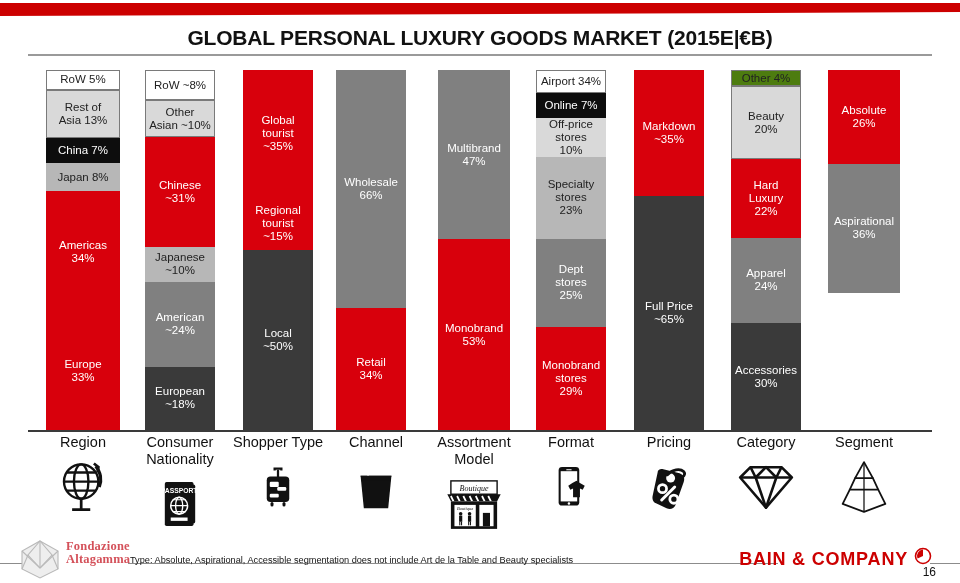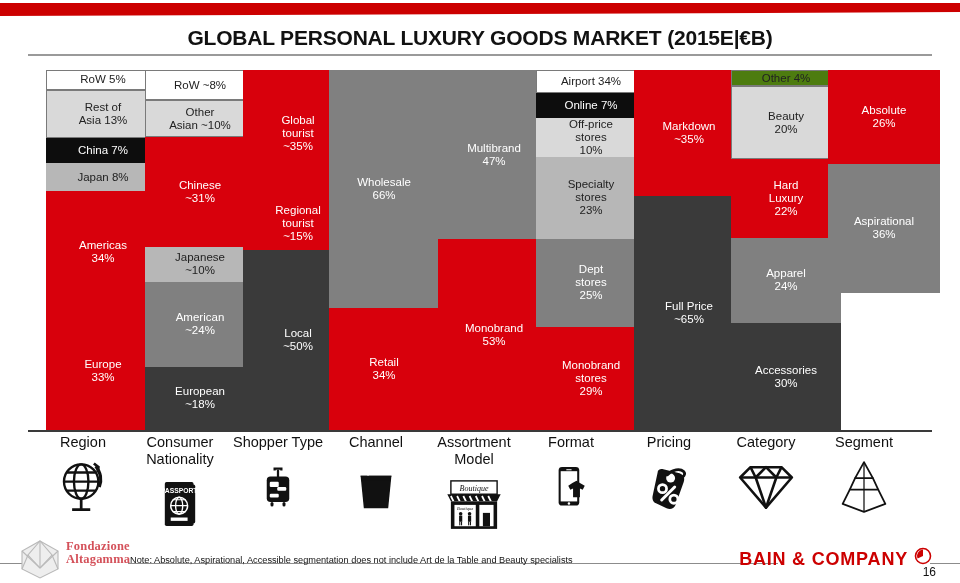--- a/index.html
+++ b/index.html
@@ -24,21 +24,21 @@
   }
   #title-rule{
     position:absolute;left:28px;top:54px;width:904px;height:2px;
     background:#9a9a9a;
   }
   
   #chart{
     position:absolute;left:0;top:66px;width:960px;height:364px;
   }
   .col{
-    position:absolute;top:0;height:364px;padding-left:40px;
+    position:absolute;top:0;height:364px;
   }
   .bar{
     position:absolute;left:0;right:0;top:4px;bottom:0;
     display:flex;flex-direction:column;
   }
   .seg{
     box-sizing:border-box;
     display:flex;align-items:center;justify-content:center;
     text-align:center;
     font-size:11.5px;line-height:13px;
@@ -209,21 +209,21 @@
           </span>
         </div>
         <div class="seg dark" style="flex: 0.5 1 0px; background: rgb(58, 58, 58);">
           <span>
             <span style="display:block">Local</span>
             <span style="display:block">~50%</span>
           </span>
         </div>
       </div>
     </div>
-    <div class="col" style="left: 329px; width: 70px;">
+    <div class="col" style="left: 336px; width: 70px;">
       <div class="bar">
         <div class="seg dark" style="flex: 0.66 1 0px; background: rgb(128, 128, 128);">
           <span>
             <span style="display:block">Wholesale</span>
             <span style="display:block">66%</span>
           </span>
         </div>
         <div class="seg dark" style="flex: 0.34 1 0px; background: rgb(216, 0, 12);">
           <span>
             <span style="display:block">Retail</span>
@@ -372,21 +372,21 @@
     <line x1="14" y1="17" x2="8" y2="31"></line>
       <line x1="38" y1="17" x2="44" y2="31"></line>
     <line x1="26" y1="3" x2="26" y2="30"></line>
   </g>
 </svg>
 <div id="alta-text">
   <div>Fondazione</div>
   <div>Altagamma</div>
 </div>
 
-<div id="note">Note: Absolute, Aspirational, Accessible segmentation does not include Art de la Table and Beauty specialists</div>
+<div id="note">Type: Absolute, Aspirational, Accessible segmentation does not include Art de la Table and Beauty specialists</div>
 
 <div id="bain">BAIN &amp; COMPANY</div>
 <svg id="bain-mark" viewBox="0 0 18 18">
   <circle cx="9" cy="9" r="7.5" fill="none" stroke="#CC0000" stroke-width="1.6"></circle>
   <path d="M9 9 L9 2.6 A6.4 6.4 0 0 0 3.6 11.6 Z" fill="#CC0000"></path>
 </svg>
 <div id="pageno">16</div>
 
 <div class="colfoot" style="left: 32px; width: 102px;">
     <div class="lbl">Region</div>

